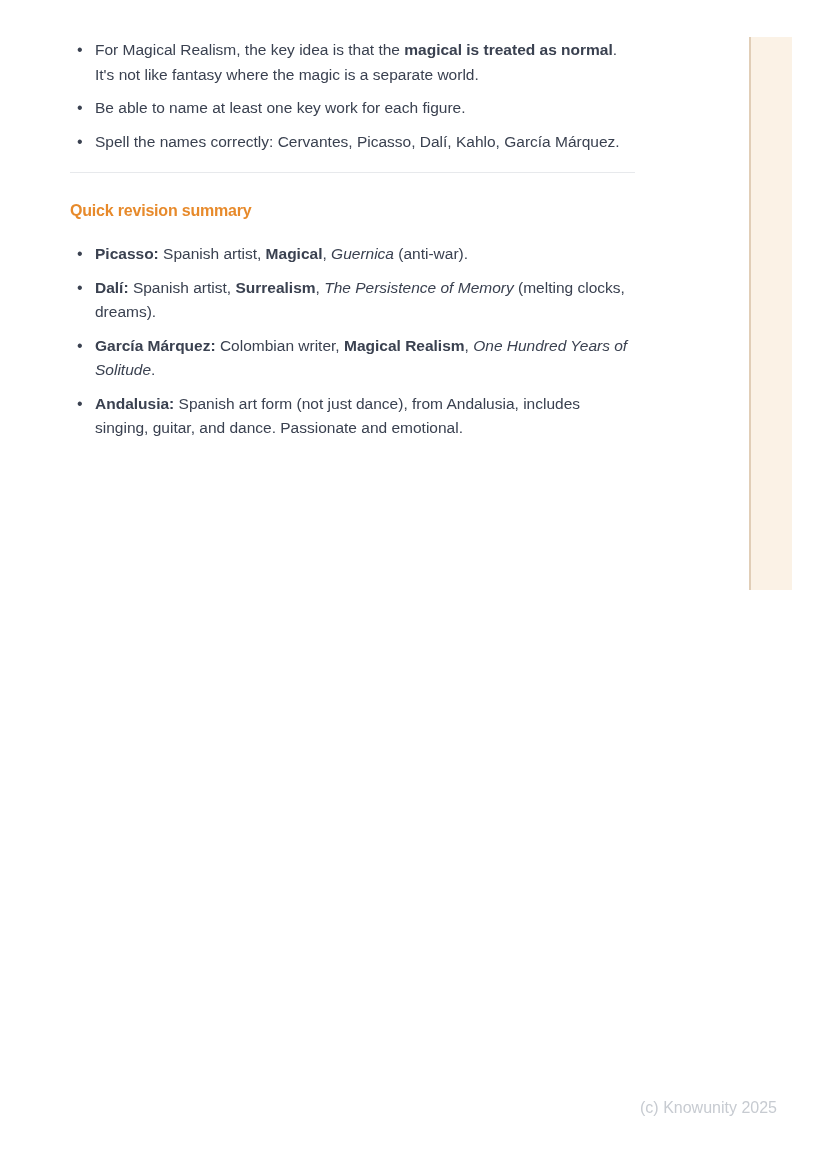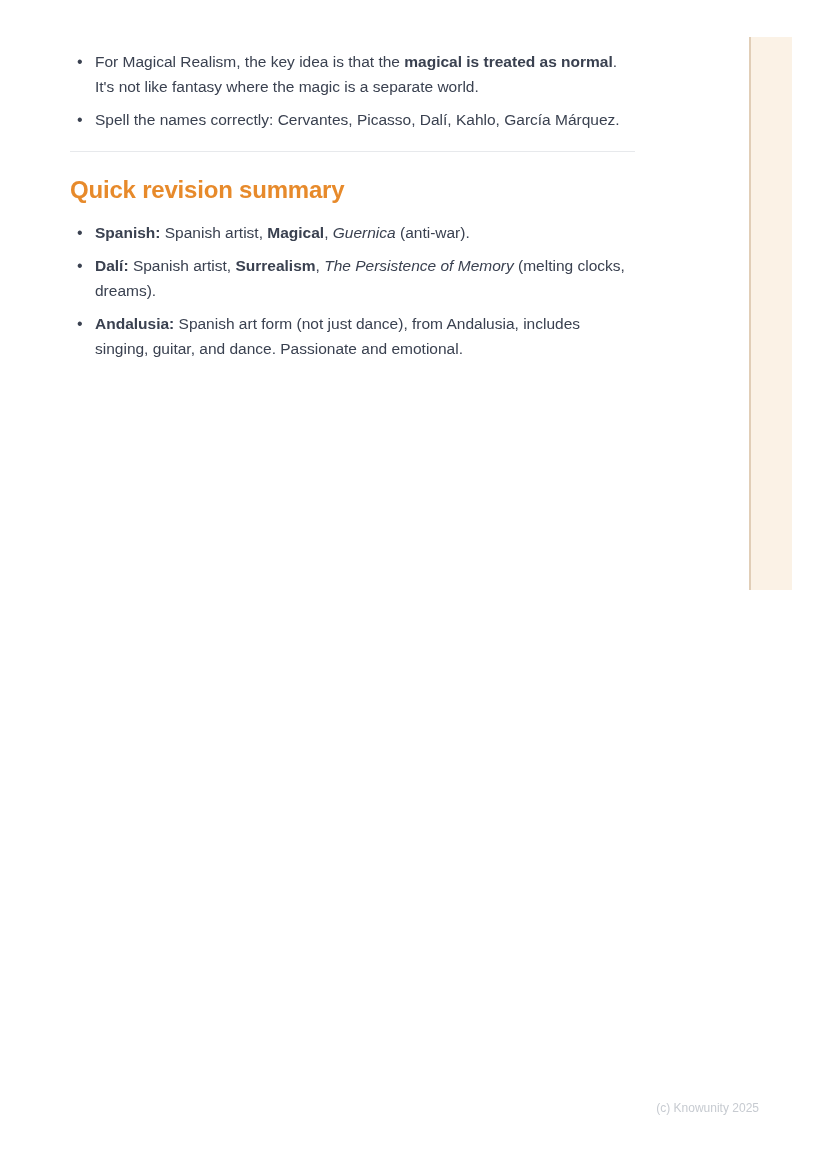--- a/index.html
+++ b/index.html
@@ -7,21 +7,21 @@
   body {
     position: relative;
     background: #ffffff;
     font-family: "Liberation Sans", sans-serif;
     color: #3a4150;
     overflow: hidden;
   }
   .content {
     position: absolute;
     left: 70px;
-    top: 50px;
+    top: 38px;
     width: 566px;
   }
   ul.bullets {
     list-style: none;
     margin: 0;
     padding: 0;
   }
   ul.bullets li {
     position: relative;
     padding-left: 25px;
@@ -43,61 +43,63 @@
   ul.bullets li i { font-style: italic; margin-top: 16px; }
   hr.section-divider {
     border: none;
     border-top: 1px solid #e7e9ec;
     height: 0;
     margin: 18px 0 0 0;
     width: 565px;
   }
   h2.section-heading {
     margin: 23px 0 17px 0;
-    font-size: 24px;
+    font-size: 16px;
     line-height: 29px;
     font-weight: 700;
     color: #e78a2b;
     letter-spacing: -0.2px;
   }
   .side-strip {
     position: absolute;
     left: 749px;
     top: 37px;
     width: 43px;
     height: 553px;
     background: #fbf2e6;
     border-left: 2px solid #e1ceb7;
   }
   .footer-copyright {
     position: absolute;
     top: 1101px;
-    right: 69px;
-    font-size: 12px;
+    right: 51px;
+    font-size: 16px;
     line-height: 14px;
     color: #c7cbd1;
   }
 </style>
 </head>
 <body>
 
 <div class="content">
 
   <ul class="bullets">
     <li>For Magical Realism, the key idea is that the <b>magical is treated as normal</b>. It's not like fantasy where the magic is a separate world.</li>
+    <li>Be able to name at least one key work for each figure.</li>
     <li>Spell the names correctly: Cervantes, Picasso, Dalí, Kahlo, García Márquez.</li>
   </ul>
 
   <hr class="section-divider">
 
   <h2 class="section-heading">Quick revision summary</h2>
 
   <ul class="bullets">
-    <li><b>Spanish:</b> Spanish artist, <b>Magical</b>, <i>Guernica</i> (anti-war).</li>
+    <li><b>Picasso:</b> Spanish artist, <b>Magical</b>, <i>Guernica</i> (anti-war).</li>
     <li><b>Dalí:</b> Spanish artist, <b>Surrealism</b>, <i>The Persistence of Memory</i> (melting clocks, dreams).</li>
+    <li><b>García Márquez:</b> Colombian writer, <b>Magical Realism</b>, <i>One Hundred Years of Solitude</i>.</li>
     <li><b>Andalusia:</b> Spanish art form (not just dance), from Andalusia, includes singing, guitar, and dance. Passionate and emotional.</li>
   </ul>
 
 </div>
 
 <div class="side-strip"></div>
 
 <div class="footer-copyright">(c) Knowunity 2025</div>
 
 </body></html>

